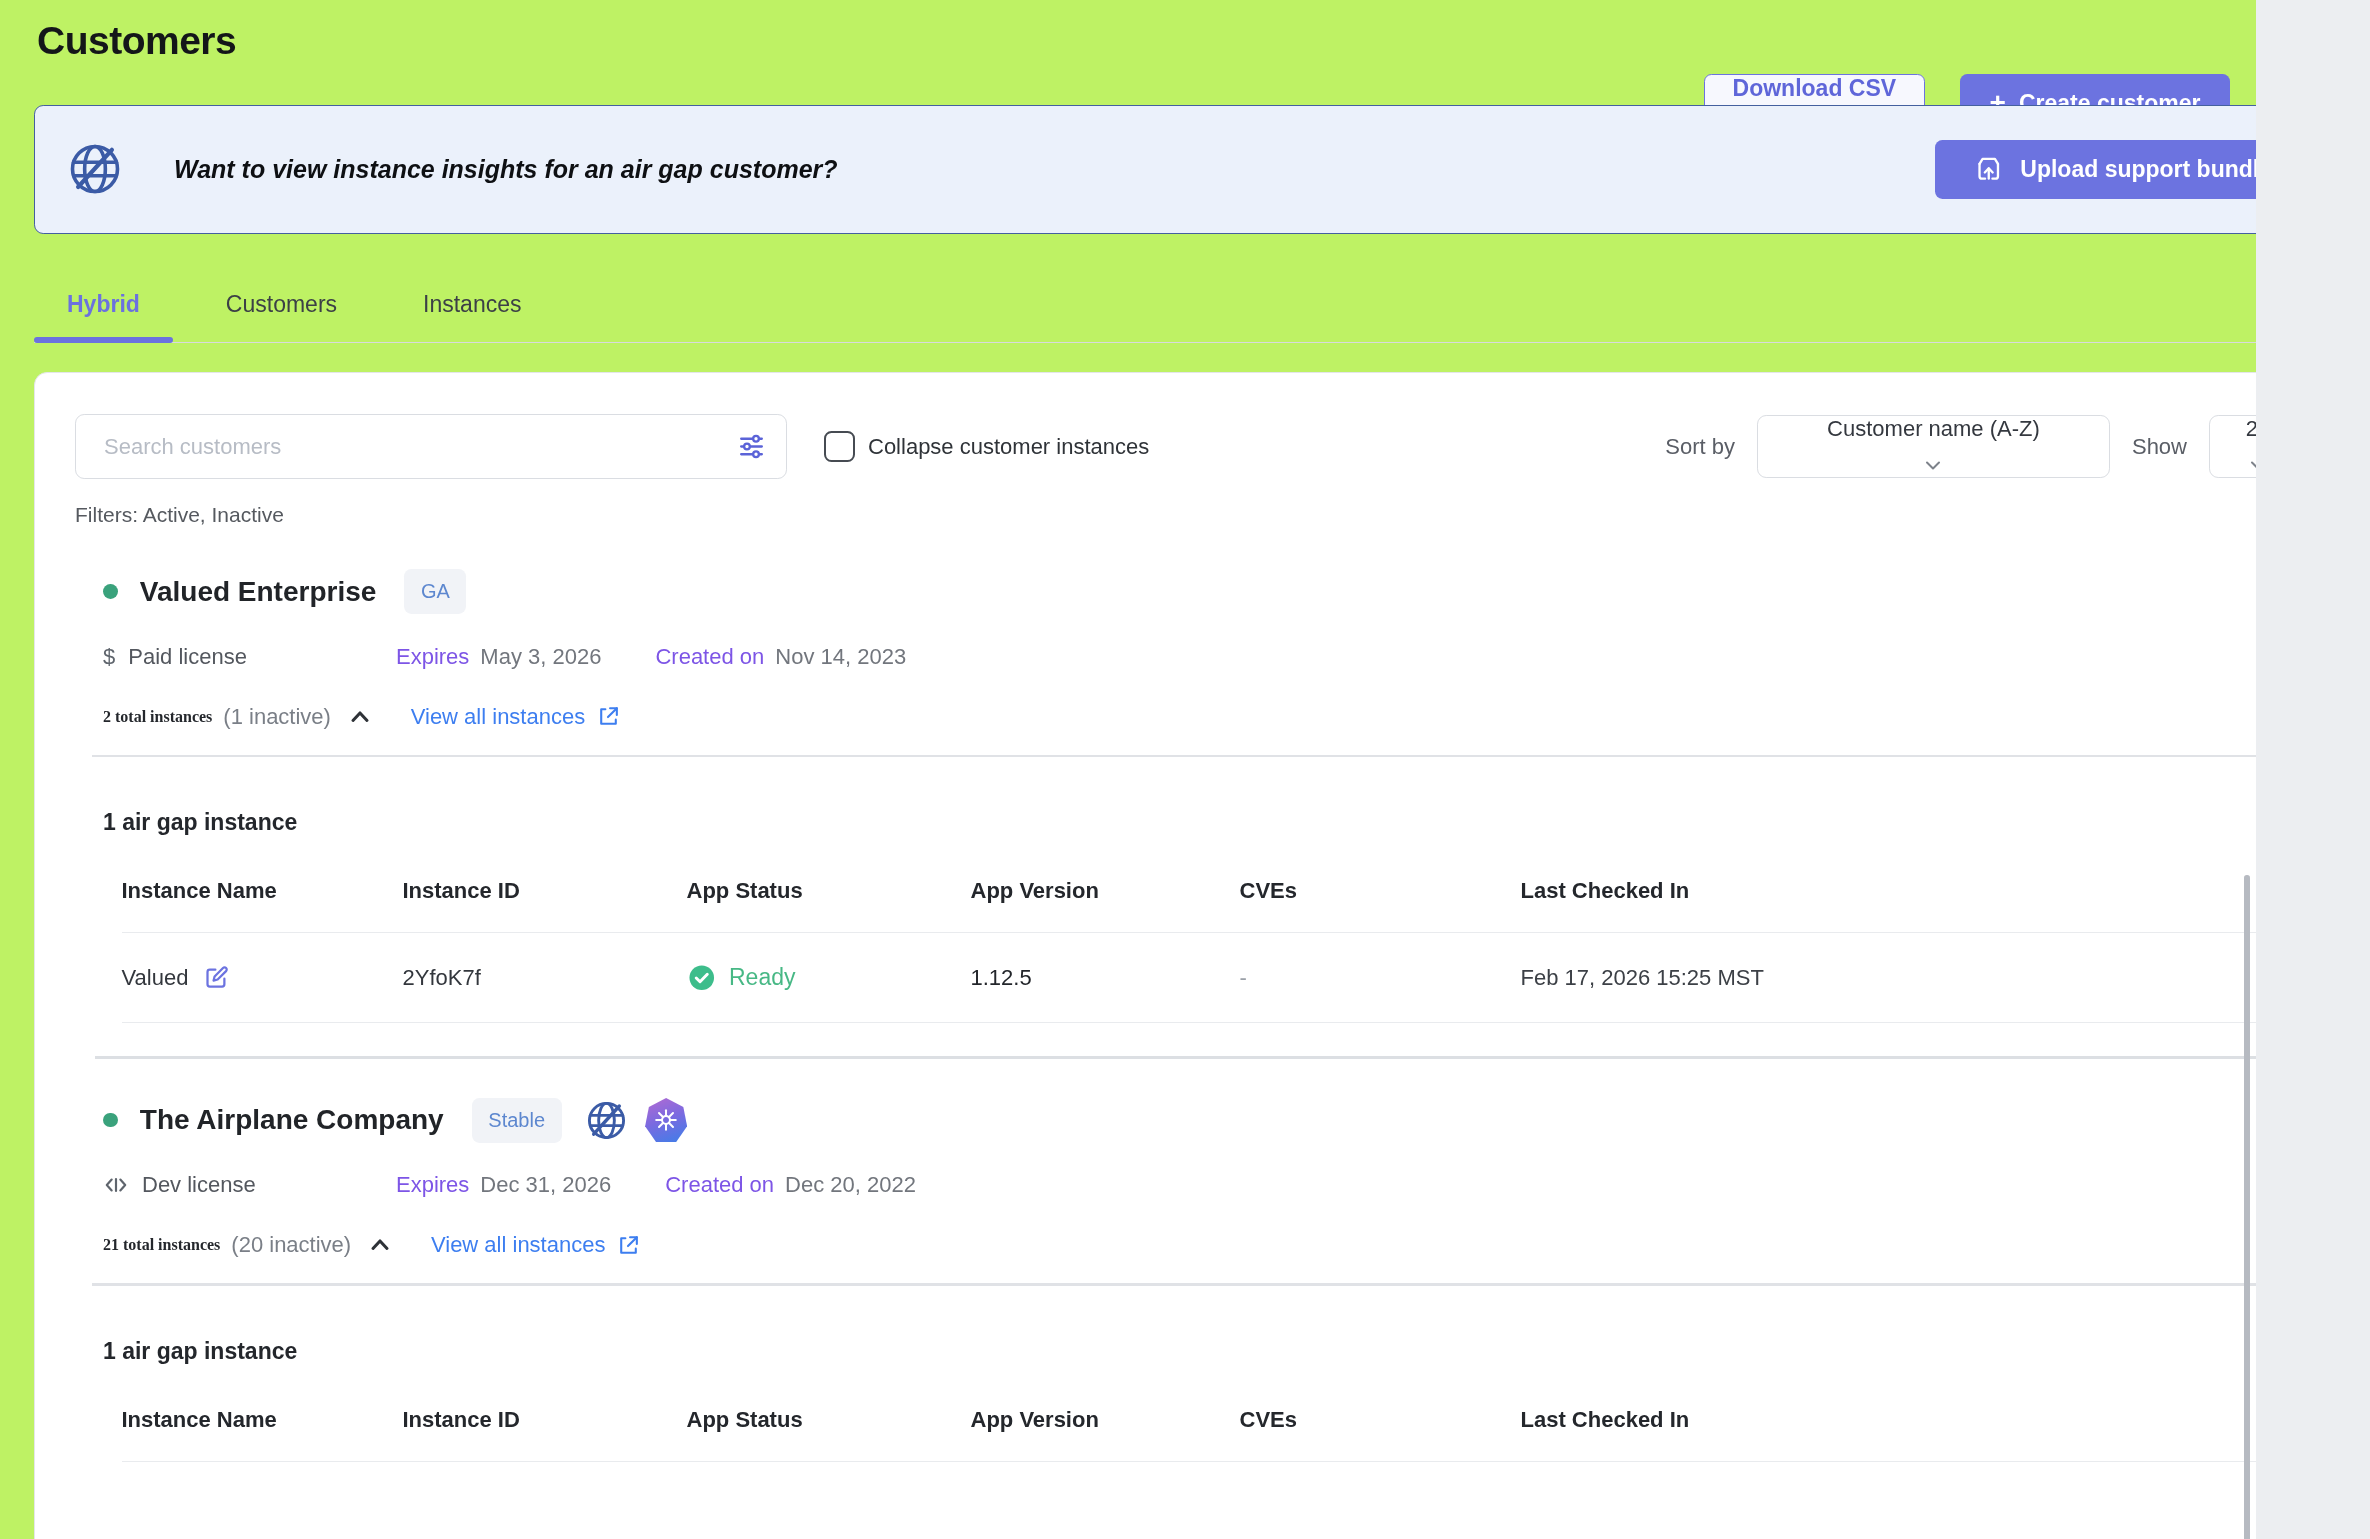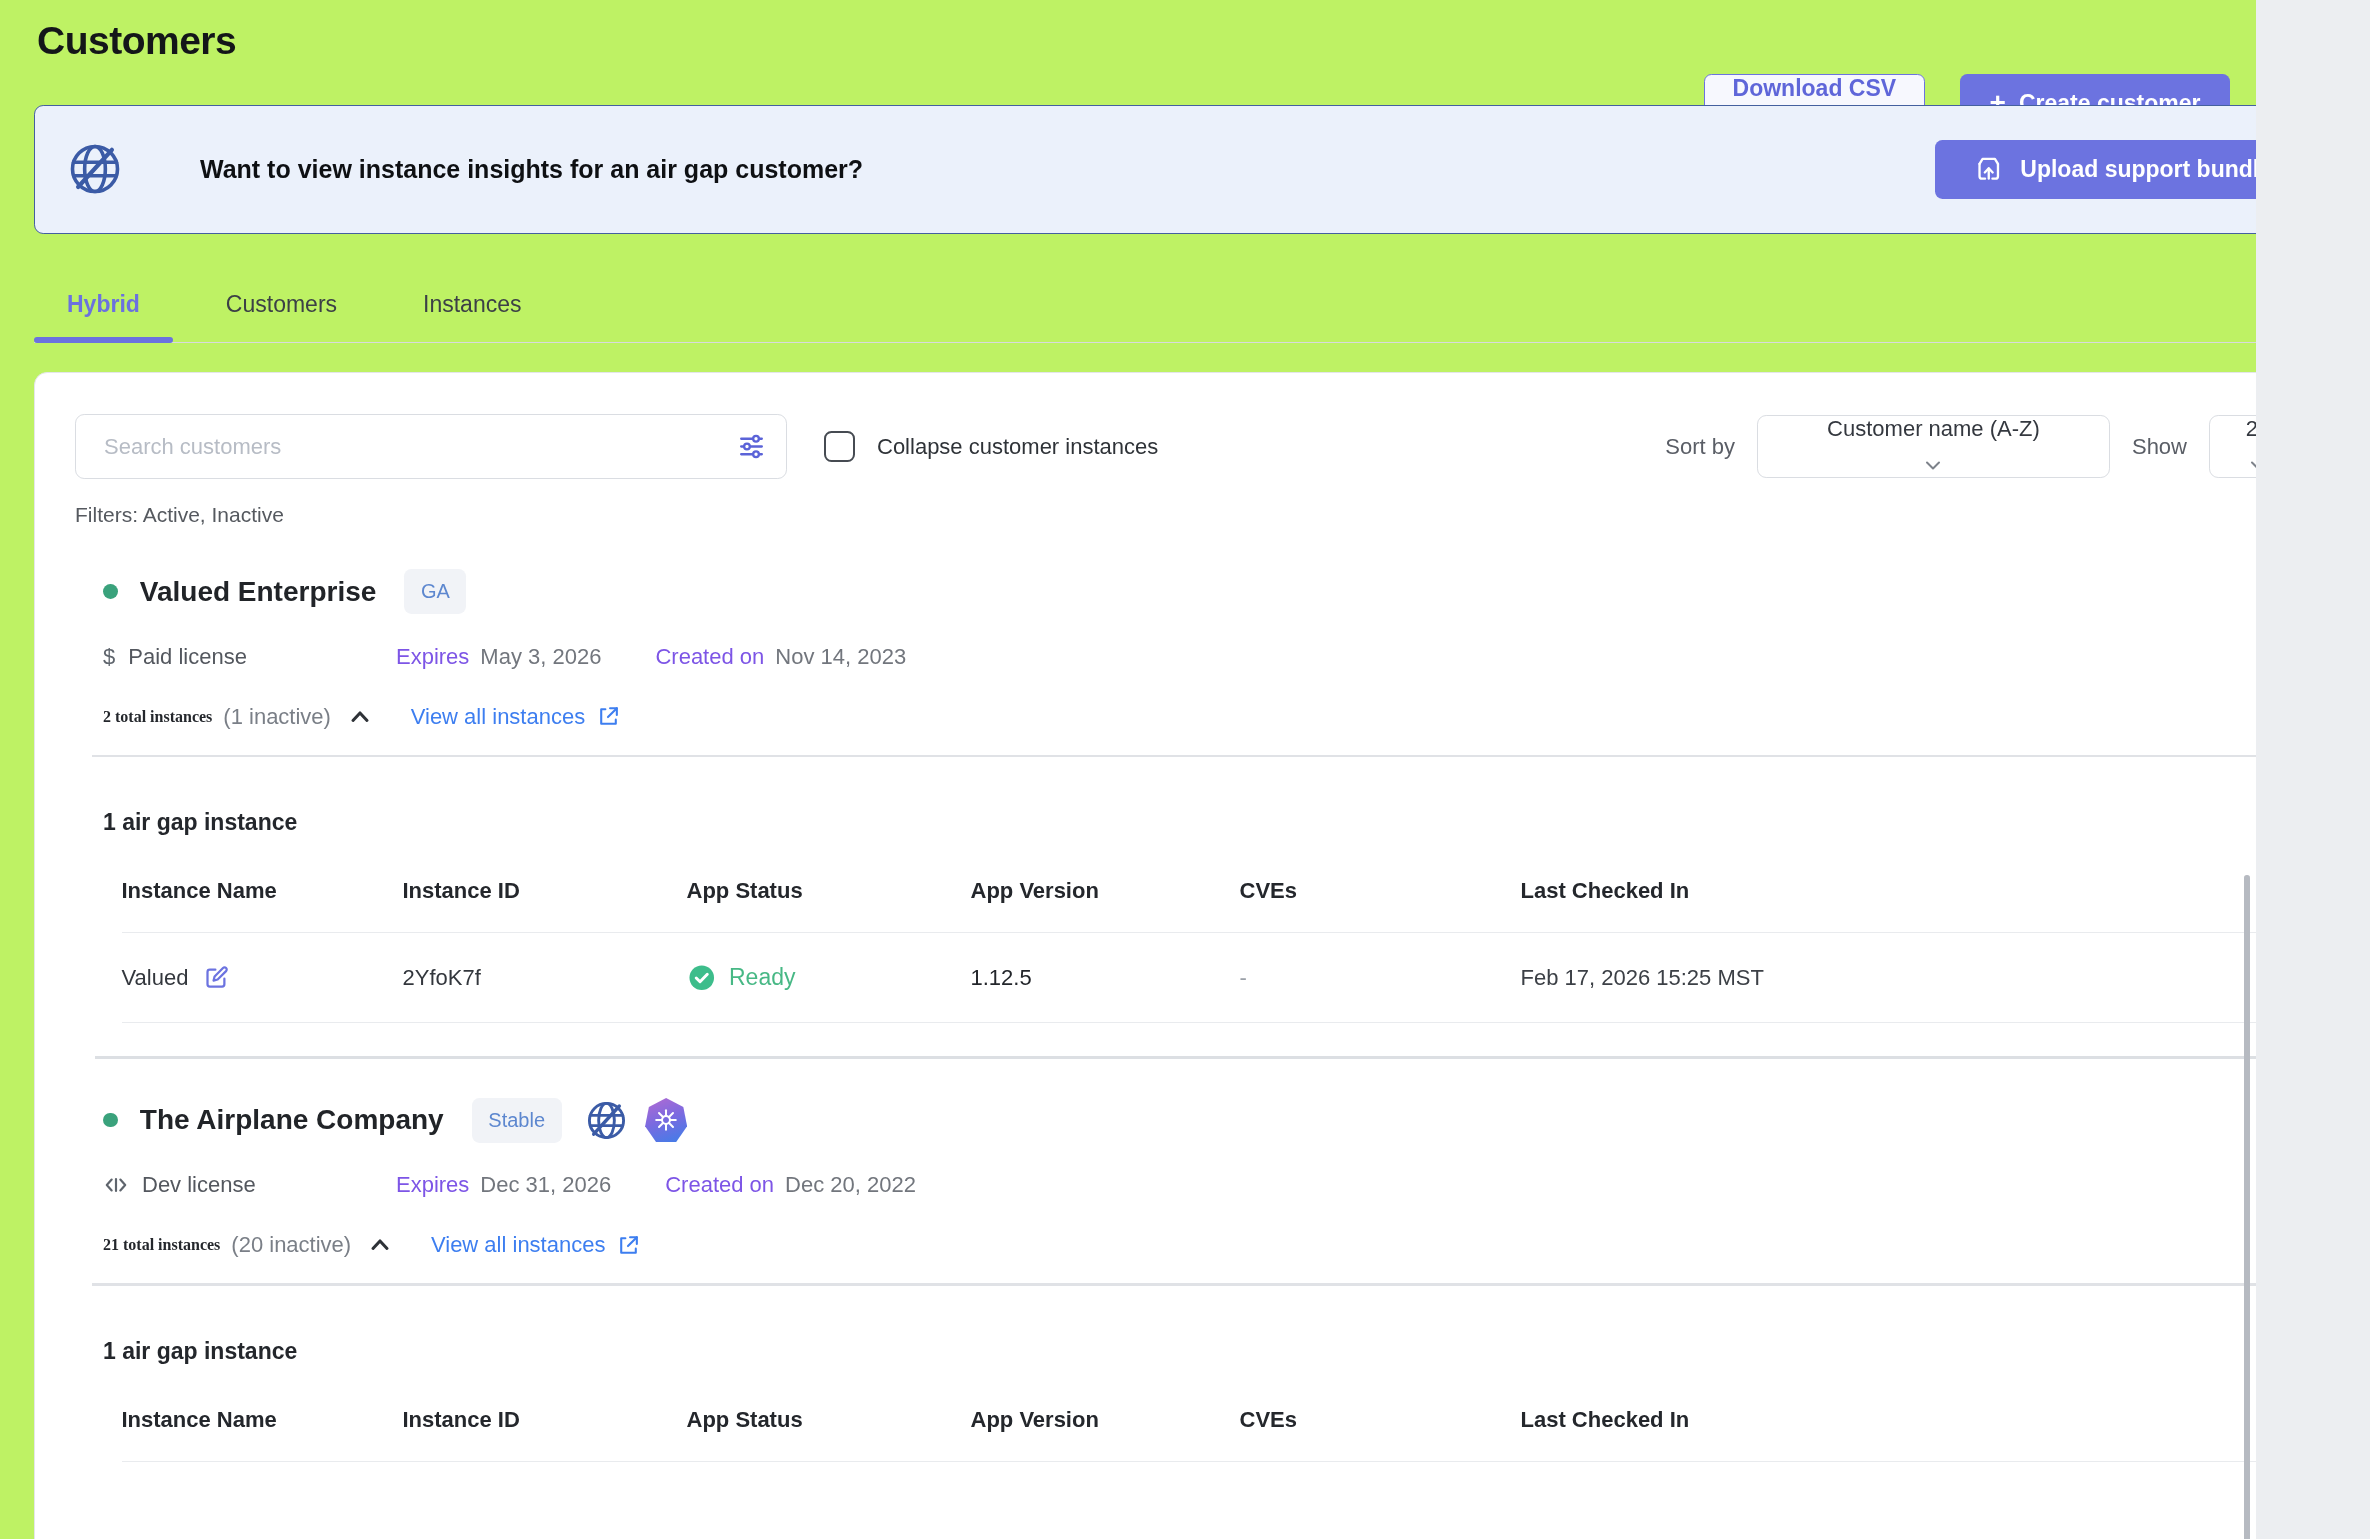--- a/index.html
+++ b/index.html
@@ -19,39 +19,39 @@
   .desc a { color:#3272dd; text-decoration: none; cursor: pointer; }
   .header-actions { position:absolute; top:74px; right:26px; display:flex; gap:35px; }
   .btn { height:59px; border-radius:7.4px; font-size:23px; font-weight:700; display:flex; align-items:center; cursor:pointer; font-family:inherit; }
   .btn-outline { padding:0 28px; gap:16.6px; background:#f7f8fe; border:1.8px solid #6c73e0; color:#5f66d9;flex-direction:column; }
   .btn-primary { padding:0 29.5px; gap:13px; background:#6c73e0; border:none; color:#fff; }
   .plus-glyph::before { content:"+"; font-size:28px; font-weight:700; line-height:1; }
   
   .banner { position:relative; margin:42px 20px 0 34px; width:2317px; height:129px;
     background:#ebf1fb; border:1.8px solid #44609f; border-radius:9.2px;
     display:flex; align-items:center; padding:0 37px 0 33px; }
-  .banner-title { margin-left:78px; font-size:25px; font-weight:700; color:#0e1013; }
+  .banner-title { margin-left:52px; font-size:25px; font-weight:700; color:#0e1013;font-style:italic; }
   .upload-btn { position:absolute; right:39px; height:59px; padding:0 39px; background:#6c73e0;
     border:none; border-radius:7.4px; color:#fff; font-size:23px; font-weight:700;
     display:flex; align-items:center; gap:16.6px; cursor:pointer; font-family:inherit; }
   
   .tabs { margin:57px 20px 0 34px; width:2317px; display:flex; border-bottom:1.8px solid #d8dade; }
   .tab { position:relative; padding:0 33px 24px 33px; margin-right:20px; font-size:23px; color:#3c4046; cursor:pointer; }
   .tab.active { color:#6b72de; font-weight:700; }
   .tab.active::after { content:""; position:absolute; left:0; right:0; bottom:-1.8px; height:6.5px; background:#6b72de; border-radius:3.7px; }
   
   .card { margin:29.5px 20px 0 34px; width:2316px; min-height:1200px; background:#fff;
     border:0.9px solid #e4e6ea; border-radius:13px; padding:41px 42px 55px 40px; }
   .toolbar { display:flex; align-items:center; }
   .search-wrap { position:relative; width:712px; }
   .search-input { width:100%; height:65px; border:1.8px solid #dadde2; border-radius:9.2px;
     font-size:22px; padding:0 79px 0 28px; color:#33373d; background:#fff; font-family:inherit; outline:none; }
   .search-input::placeholder { color:#b7bcc5; }
   .sliders-icon { position:absolute; right:20px; top:16.6px; }
-  .checkbox-group { display:flex; align-items:center; margin-left:37px; gap:22px; cursor:pointer; }
+  .checkbox-group { display:flex; align-items:center; margin-left:37px; gap:13px; cursor:pointer; }
   .checkbox { width:31px; height:31px; border:2.8px solid #464b52; border-radius:7.4px; background:#fff; }
   .checkbox-label { font-size:22px; color:#2f3338; }
   .toolbar-right { margin-left:auto; display:flex; align-items:center; gap:22px; }
   .tb-label { font-size:22px; color:#5a5e66; }
   .select { height:63px; border:1.8px solid #dadde2; border-radius:9.2px; background:#fff;
     display:flex; align-items:center; justify-content:space-between; font-size:22px; color:#34383f; cursor:pointer;flex-direction:column; }
   .select.sort { width:353px; padding:0 22px; }
   .select.show { width:98px; padding:0 16.6px; }
   .filters-text { margin-top:24px; font-size:21px; color:#55595f; }
   

